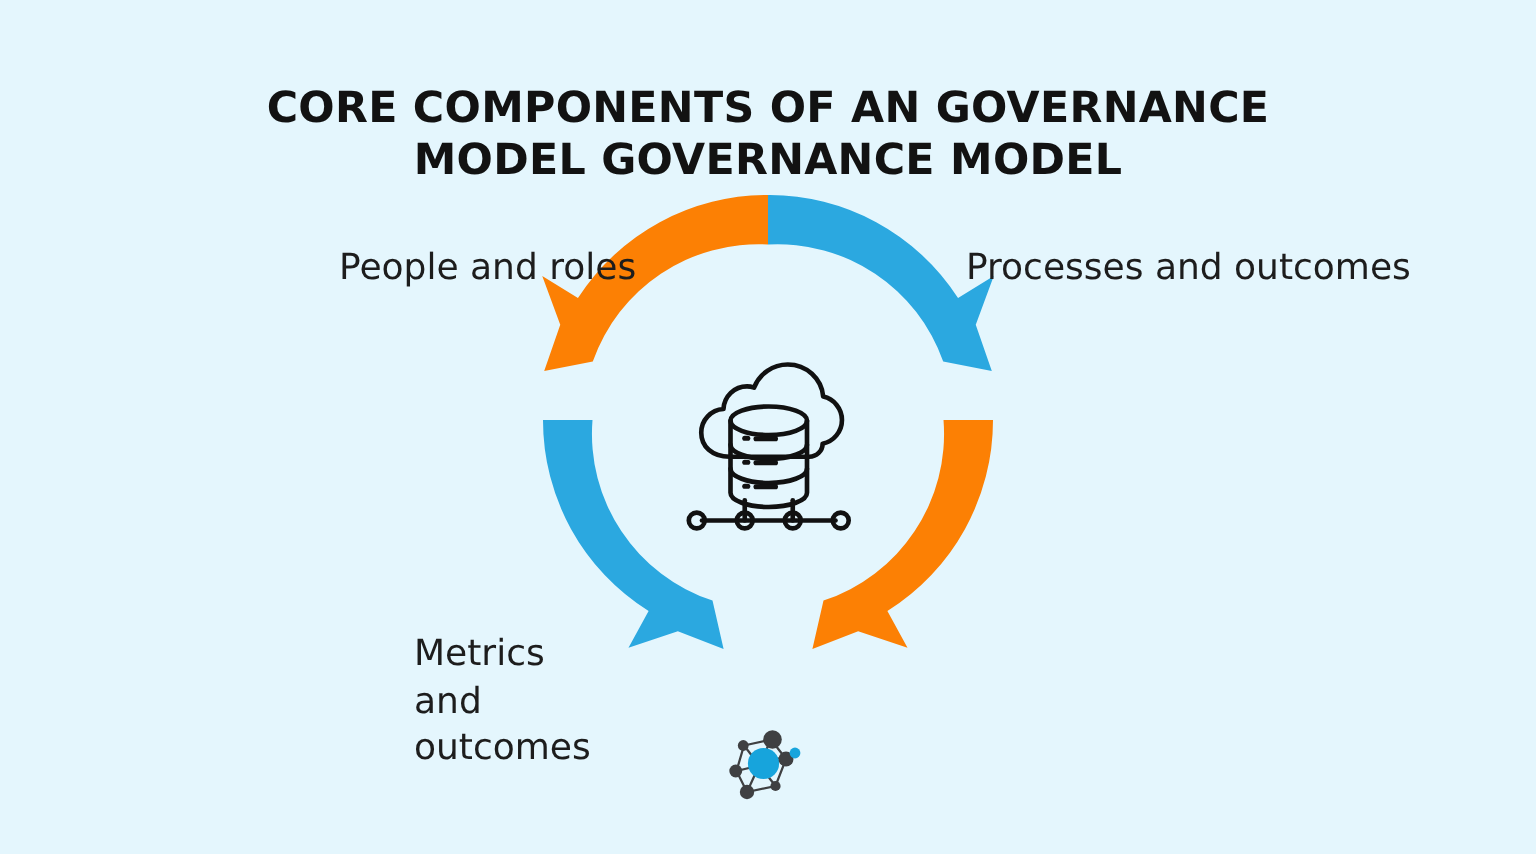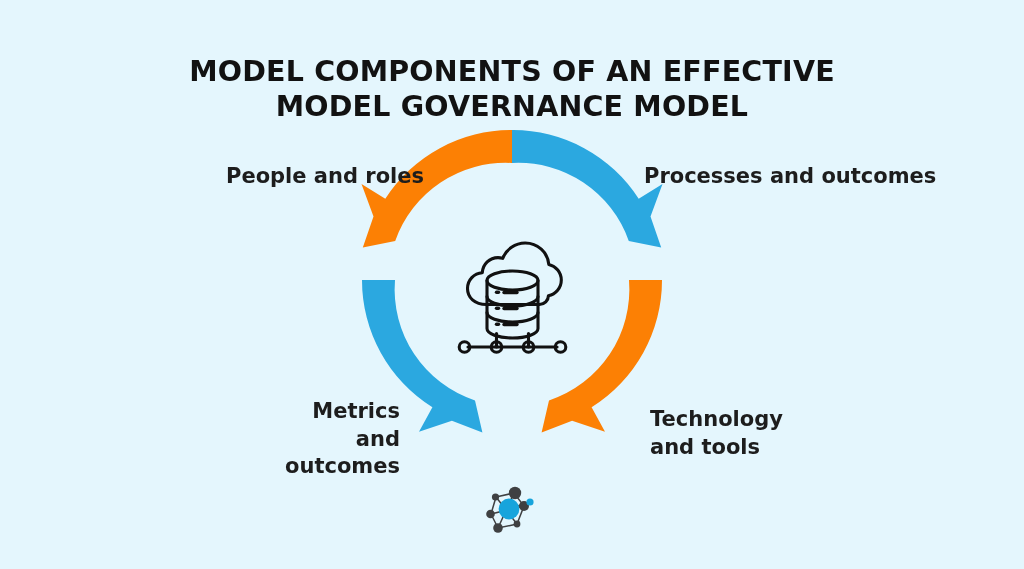--- a/index.html
+++ b/index.html
@@ -58,47 +58,46 @@
     left: 455px;
     top: 236px;
     width: 115px;
     height: 122px;
   }
 
   
   .label {
     position: absolute;
     font-family: "DejaVu Sans", sans-serif;
-    font-size: 21px;
+    font-size: 24px;
     color: #1d1d1d;
     line-height: 1.32;
     white-space: pre-line;
-    font-weight: bold;
   }
   .label-people     { left: 226px; top: 163px; }
   .label-processes  { left: 644px; top: 163px; }
-  .label-metrics    { left: 276px; top: 398px; text-align: right; width: 124px; }
+  .label-metrics    { left: 276px; top: 420px; text-align: left; width: 124px; }
   .label-technology { left: 650px; top: 406px; text-align: left; }
 
   
   .brand-logo {
     position: absolute;
     left: 484px;
     top: 484px;
     width: 57px;
     height: 52px;
   }
 </style>
 </head>
 <body>
 
 <div id="infographic">
 
   <div class="title-block">
-    <span class="title-line">MODEL COMPONENTS OF AN EFFECTIVE</span>
+    <span class="title-line">CORE COMPONENTS OF AN GOVERNANCE</span>
     <span class="title-line">MODEL GOVERNANCE MODEL</span>
   </div>
 
   <svg class="ring-svg" viewBox="0 0 350 330">
 
     <g>
       <path fill="#fc8004" d="M 175 0
                A 150 150 0 0 0 48.3 68.7
                L 24.5 54.0
                L 36.5 86.5
@@ -179,22 +178,20 @@
       <circle cx="41.5" cy="111" r="5.3"></circle>
       <circle cx="73.5" cy="111" r="5.3"></circle>
       <circle cx="105.5" cy="111" r="5.3"></circle>
     </g>
   </svg>
 
   <div class="label label-people">People and roles</div>
 
   <div class="label label-processes">Processes and outcomes</div>
 
-  <div class="label label-technology">Technology
-and tools</div>
 
   <div class="label label-metrics">Metrics and
 outcomes</div>
 
   <svg class="brand-logo" viewBox="0 0 57 52">
     <g stroke="#3f4042" stroke-width="1.5" fill="none">
       <path d="M 12 13 L 30 9 L 40 22 L 33 40 L 14 44 L 7 30 Z"></path>
       <path d="M 12 13 L 33 40"></path>
       <path d="M 30 9 L 14 44"></path>
       <path d="M 7 30 L 40 22"></path>

